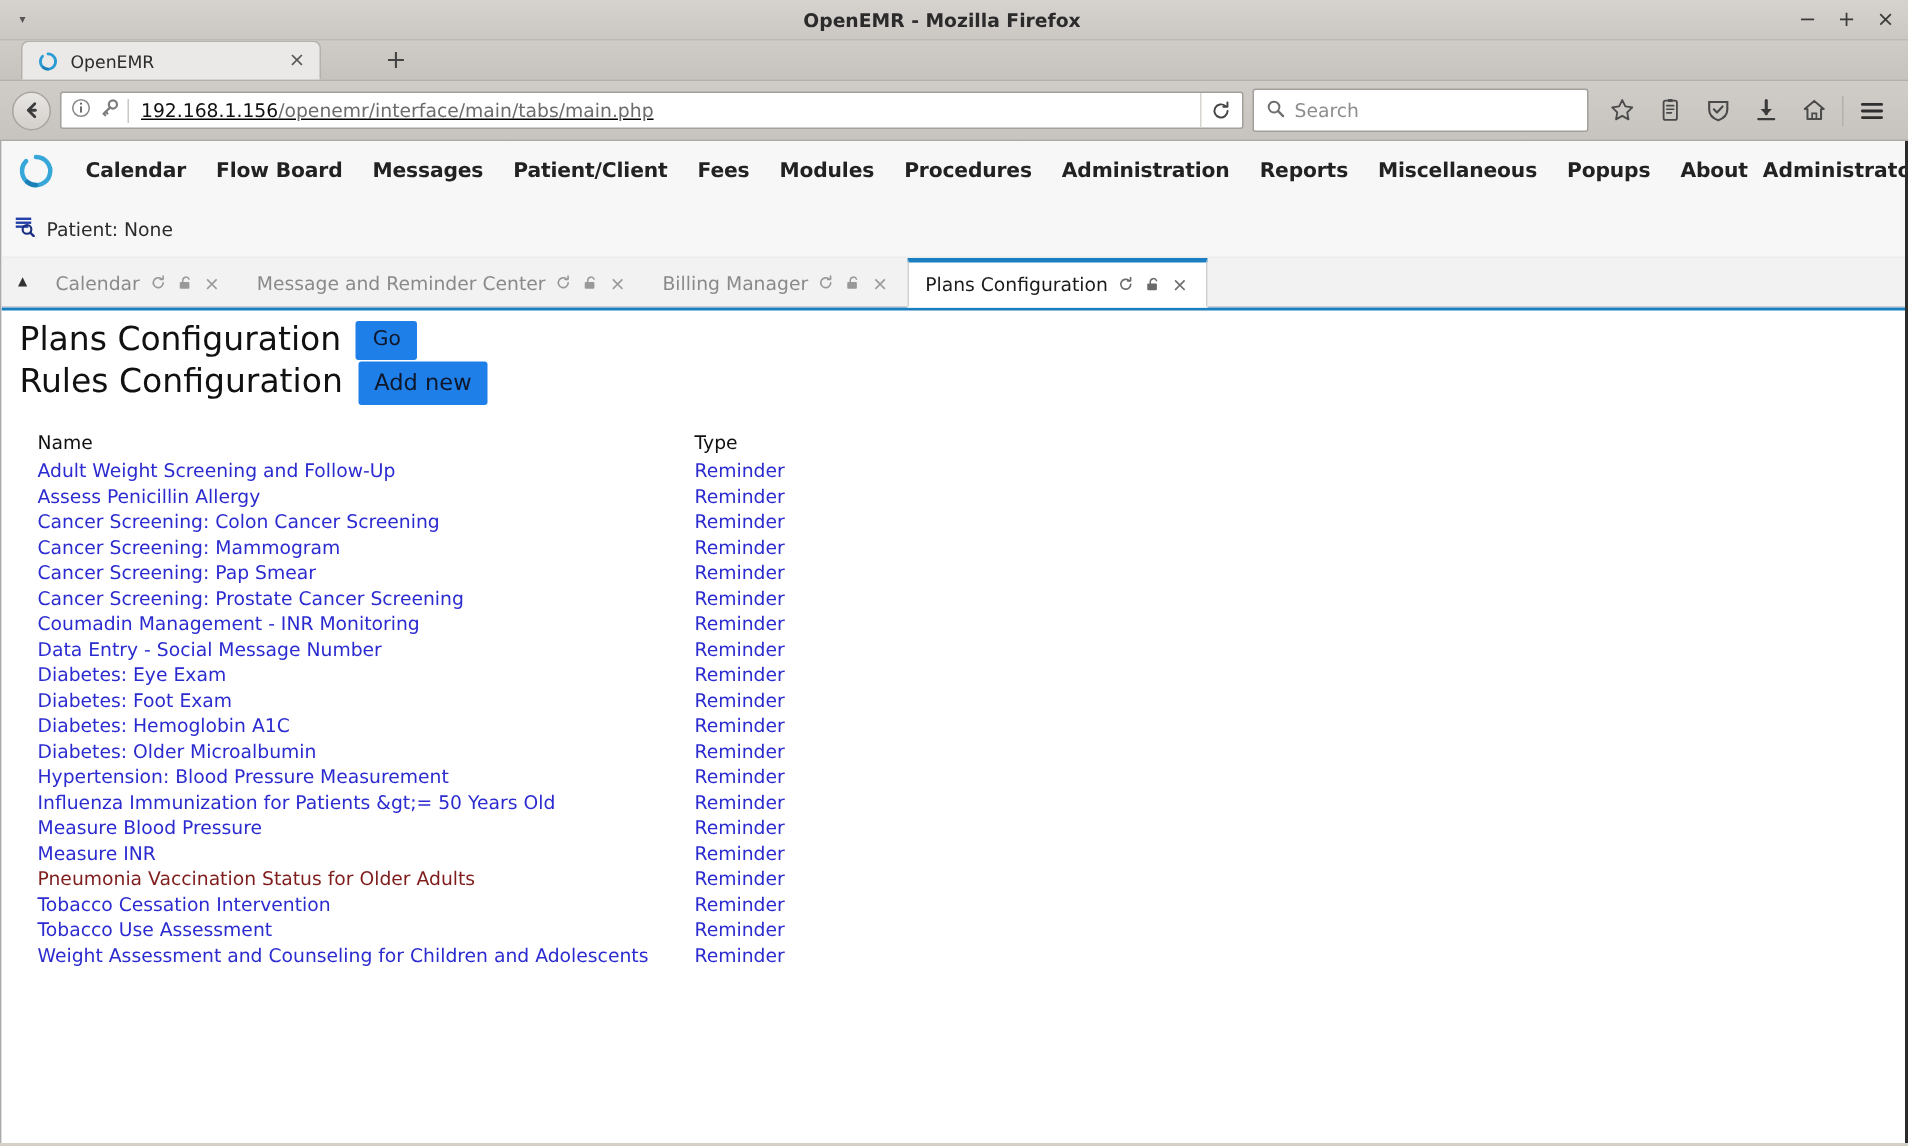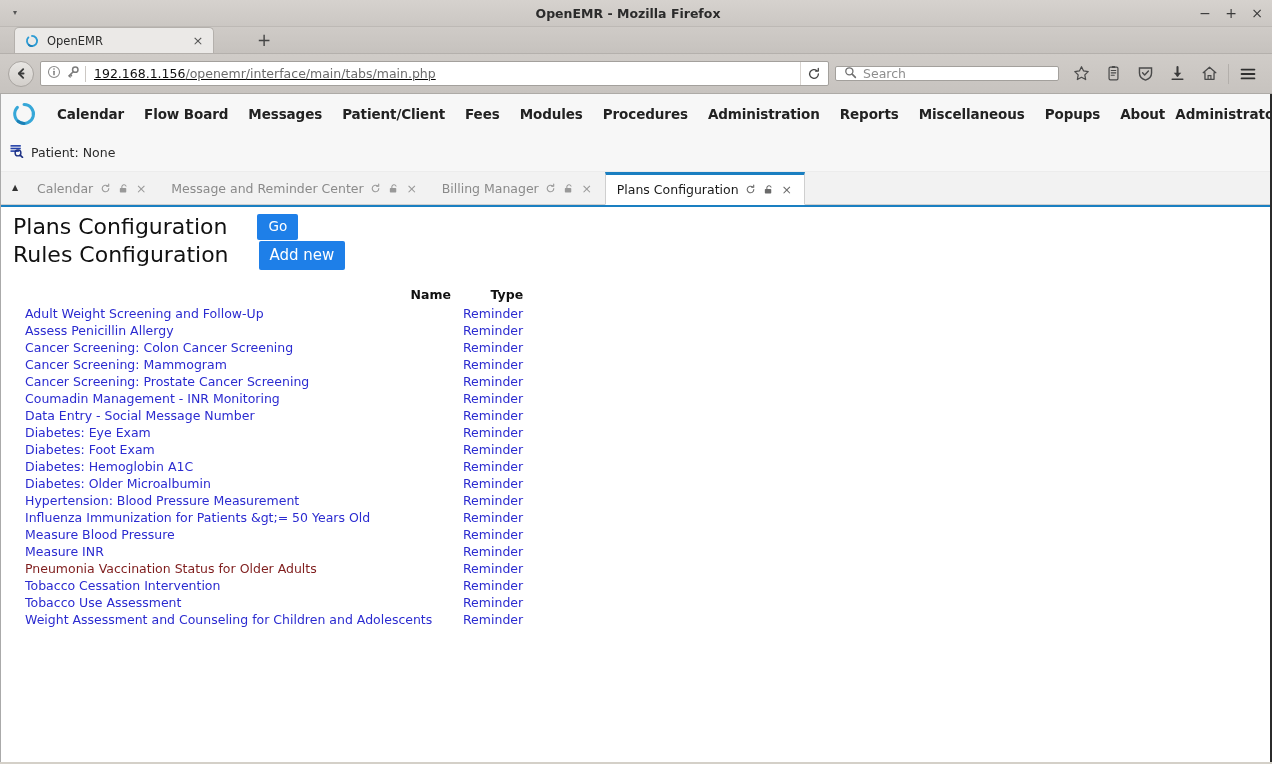--- a/index.html
+++ b/index.html
@@ -142,21 +142,21 @@
     padding-left: 3px;
   }
   .url-host { color: #101010; }
   .reload-btn {
     width: 26px; height: 23px;
     border-left: 1px solid #d8d4d0;
     display: flex; align-items: center; justify-content: center;
     color: #444; cursor: pointer; flex: 0 0 auto;
   }
   .searchbar {
-    width: 224px; height: 15px;
+    width: 224px; height: 29px;
     background: #ffffff;
     border: 1px solid #a3a09c;
     border-radius: 2px;
     display: flex; align-items: center; gap: 6px;
     padding: 0 8px;
     flex: 0 0 auto;
   }
   .search-placeholder { font-size: 12.5px; color: #8d8d8d; }
   .toolbar-icons { display: flex; align-items: center; gap: 0px; flex: 0 0 auto; }
   .tb-icon {
@@ -281,43 +281,42 @@
   }
   .head-line.first { margin-top: 6px; }
   .head-title {
     font-size: 22px;
     color: #111;
     font-weight: normal;
     line-height: 1.25;
   }
   .blue-btn {
     background: #1e7fe8;
-    color: #ffffff;
+    color: #0f172a;
     border: none;
     border-radius: 2px;
     font-family: "DejaVu Sans", "Liberation Sans", sans-serif;
     font-size: 13.5px;
     cursor: pointer;
     line-height: 1;
     padding: 6px 10px;
-    margin-left: 20px;
   }
   #go-button { padding: 6px 11px; }
   #addnew-button { padding: 7px 11px; font-size: 15px; }
 
   
   .rules-table {
     margin-top: 17px;
     margin-left: 12px;
     border-collapse: collapse;
   }
   .rules-table th {
-    text-align: right;
+    text-align: left;
     font-size: 12.5px;
-    font-weight: bold;
+    font-weight: normal;
     color: #111;
     padding: 0 0 3px 12px;
     white-space: nowrap;
   }
   .rules-table td {
     font-size: 12.5px;
     padding: 0 0 0 12px;
     height: 17px;
     white-space: nowrap;
   }
@@ -589,20 +588,24 @@
             </tr>
             <tr>
               <td class="col-name"><a href="#" style="color: rgb(43, 43, 208);">Cancer Screening: Colon Cancer Screening</a></td>
               <td class="type-cell"><a href="#" style="color: rgb(43, 43, 208);">Reminder</a></td>
             </tr>
             <tr>
               <td class="col-name"><a href="#" style="color: rgb(43, 43, 208);">Cancer Screening: Mammogram</a></td>
               <td class="type-cell"><a href="#" style="color: rgb(43, 43, 208);">Reminder</a></td>
             </tr>
             <tr>
+              <td class="col-name"><a href="#" style="color: rgb(43, 43, 208);">Cancer Screening: Pap Smear</a></td>
+              <td class="type-cell"><a href="#" style="color: rgb(43, 43, 208);">Reminder</a></td>
+            </tr>
+            <tr>
               <td class="col-name"><a href="#" style="color: rgb(43, 43, 208);">Cancer Screening: Prostate Cancer Screening</a></td>
               <td class="type-cell"><a href="#" style="color: rgb(43, 43, 208);">Reminder</a></td>
             </tr>
             <tr>
               <td class="col-name"><a href="#" style="color: rgb(43, 43, 208);">Coumadin Management - INR Monitoring</a></td>
               <td class="type-cell"><a href="#" style="color: rgb(43, 43, 208);">Reminder</a></td>
             </tr>
             <tr>
               <td class="col-name"><a href="#" style="color: rgb(43, 43, 208);">Data Entry - Social Message Number</a></td>
               <td class="type-cell"><a href="#" style="color: rgb(43, 43, 208);">Reminder</a></td>

